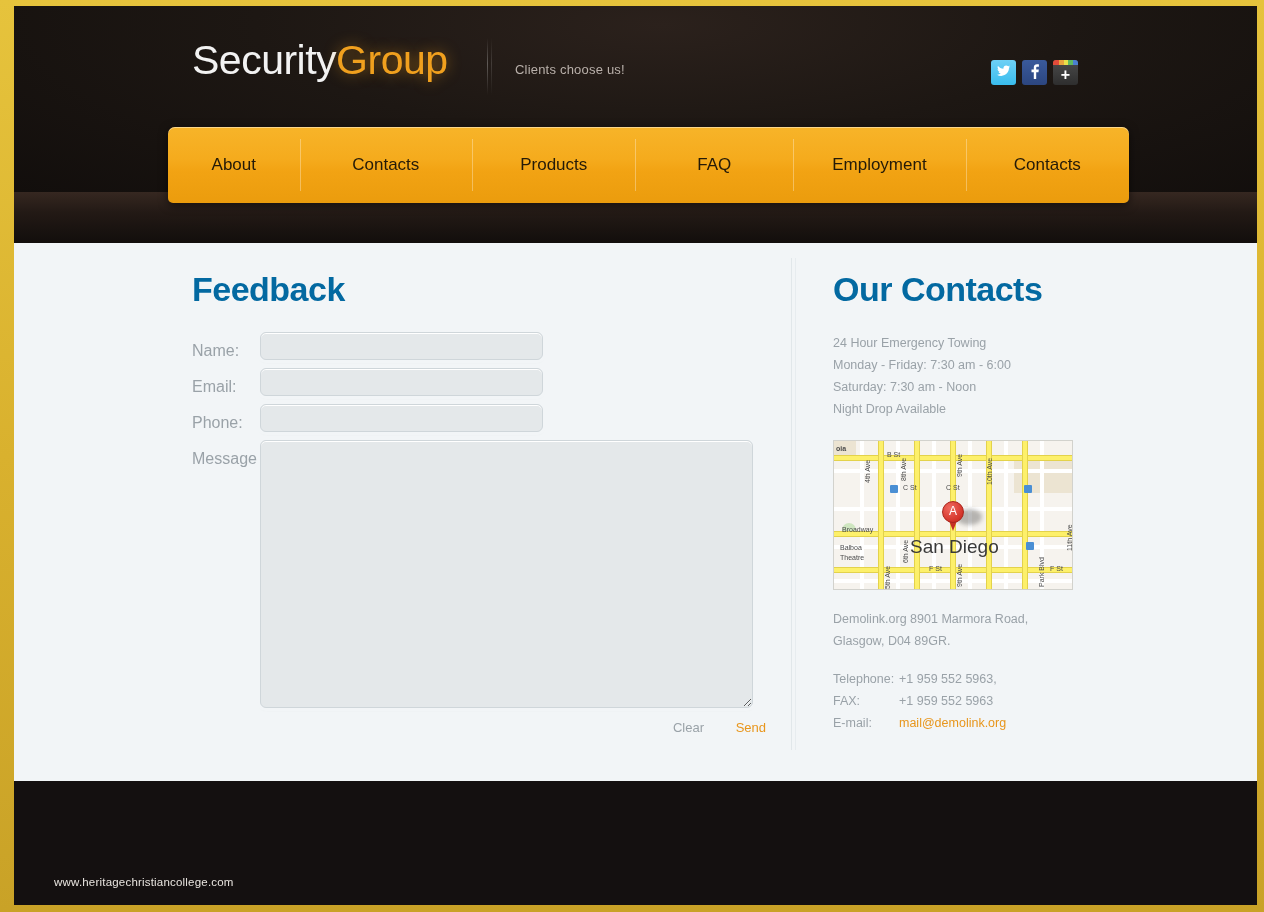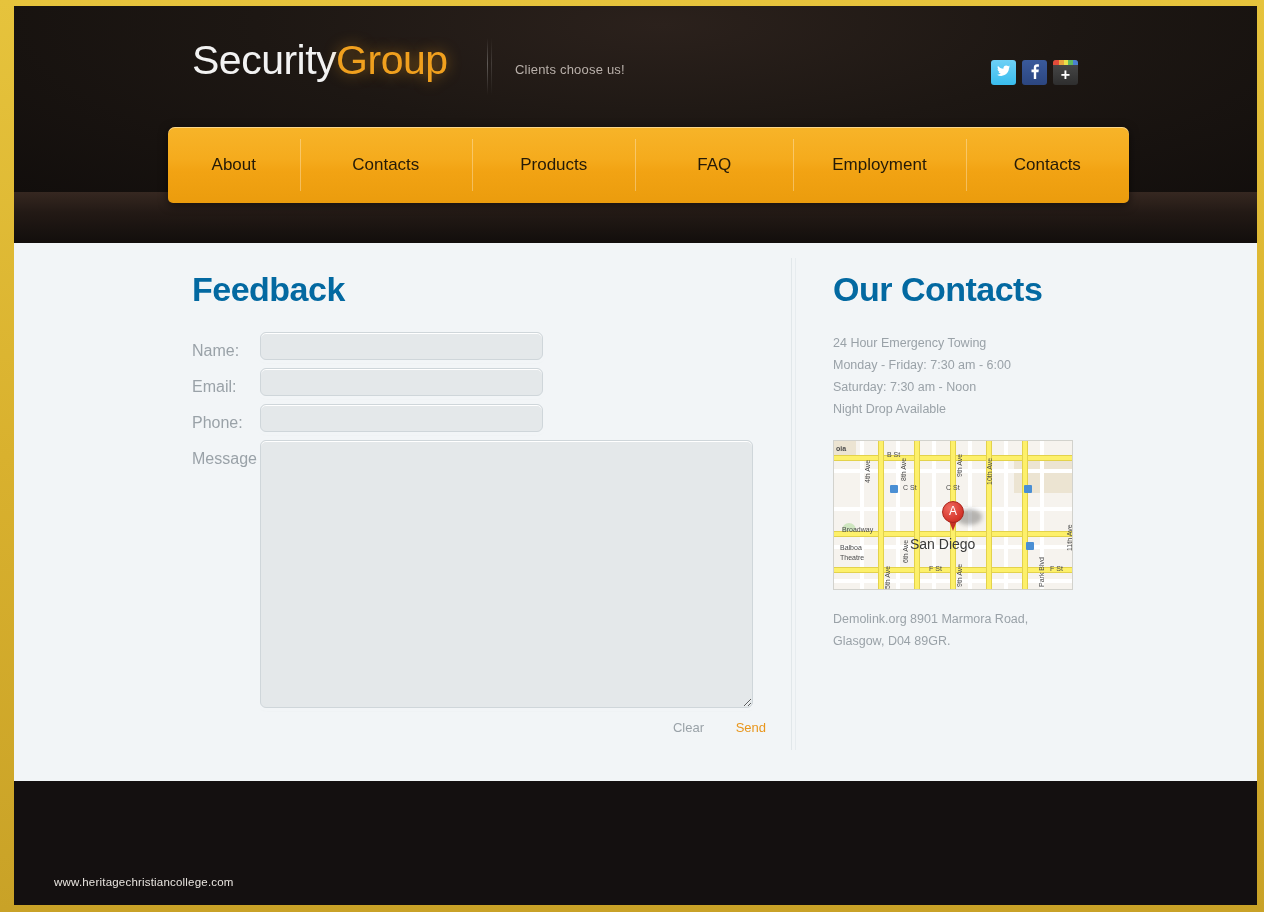--- a/index.html
+++ b/index.html
@@ -328,21 +328,21 @@
     white-space: nowrap;
   }
   .map-label-v {
     transform: rotate(-90deg);
     transform-origin: left top;
   }
   #map-city {
     position: absolute;
     left: 76px;
     top: 95px;
-    font-size: 14px;
+    font-size: 19px;
     color: #3a3a3a;
     white-space: nowrap;
   }
   .map-pin {
     position: absolute;
     left: 108px;
     top: 60px;
     width: 22px;
     height: 30px;
   }
@@ -580,20 +580,34 @@
             <div class="head"></div>
             <div class="letter">A</div>
           </div>
         </div>
 
         <div id="address">
           <div class="contact-line">Demolink.org 8901 Marmora Road,</div>
           <div class="contact-line">Glasgow, D04 89GR.</div>
         </div>
 
+        <div class="contact-table">
+          <div class="contact-row">
+            <span class="k">Telephone:</span>
+            <span class="v">+1 959 552 5963,</span>
+          </div>
+          <div class="contact-row">
+            <span class="k">FAX:</span>
+            <span class="v">+1 959 552 5963</span>
+          </div>
+          <div class="contact-row">
+            <span class="k">E-mail:</span>
+            <span class="v link">mail@demolink.org</span>
+          </div>
+        </div>
       </div>
     </div>
 
     <div id="footer">
       <div id="watermark">www.heritagechristiancollege.com</div>
     </div>
 
   </div>
 </div>
 

